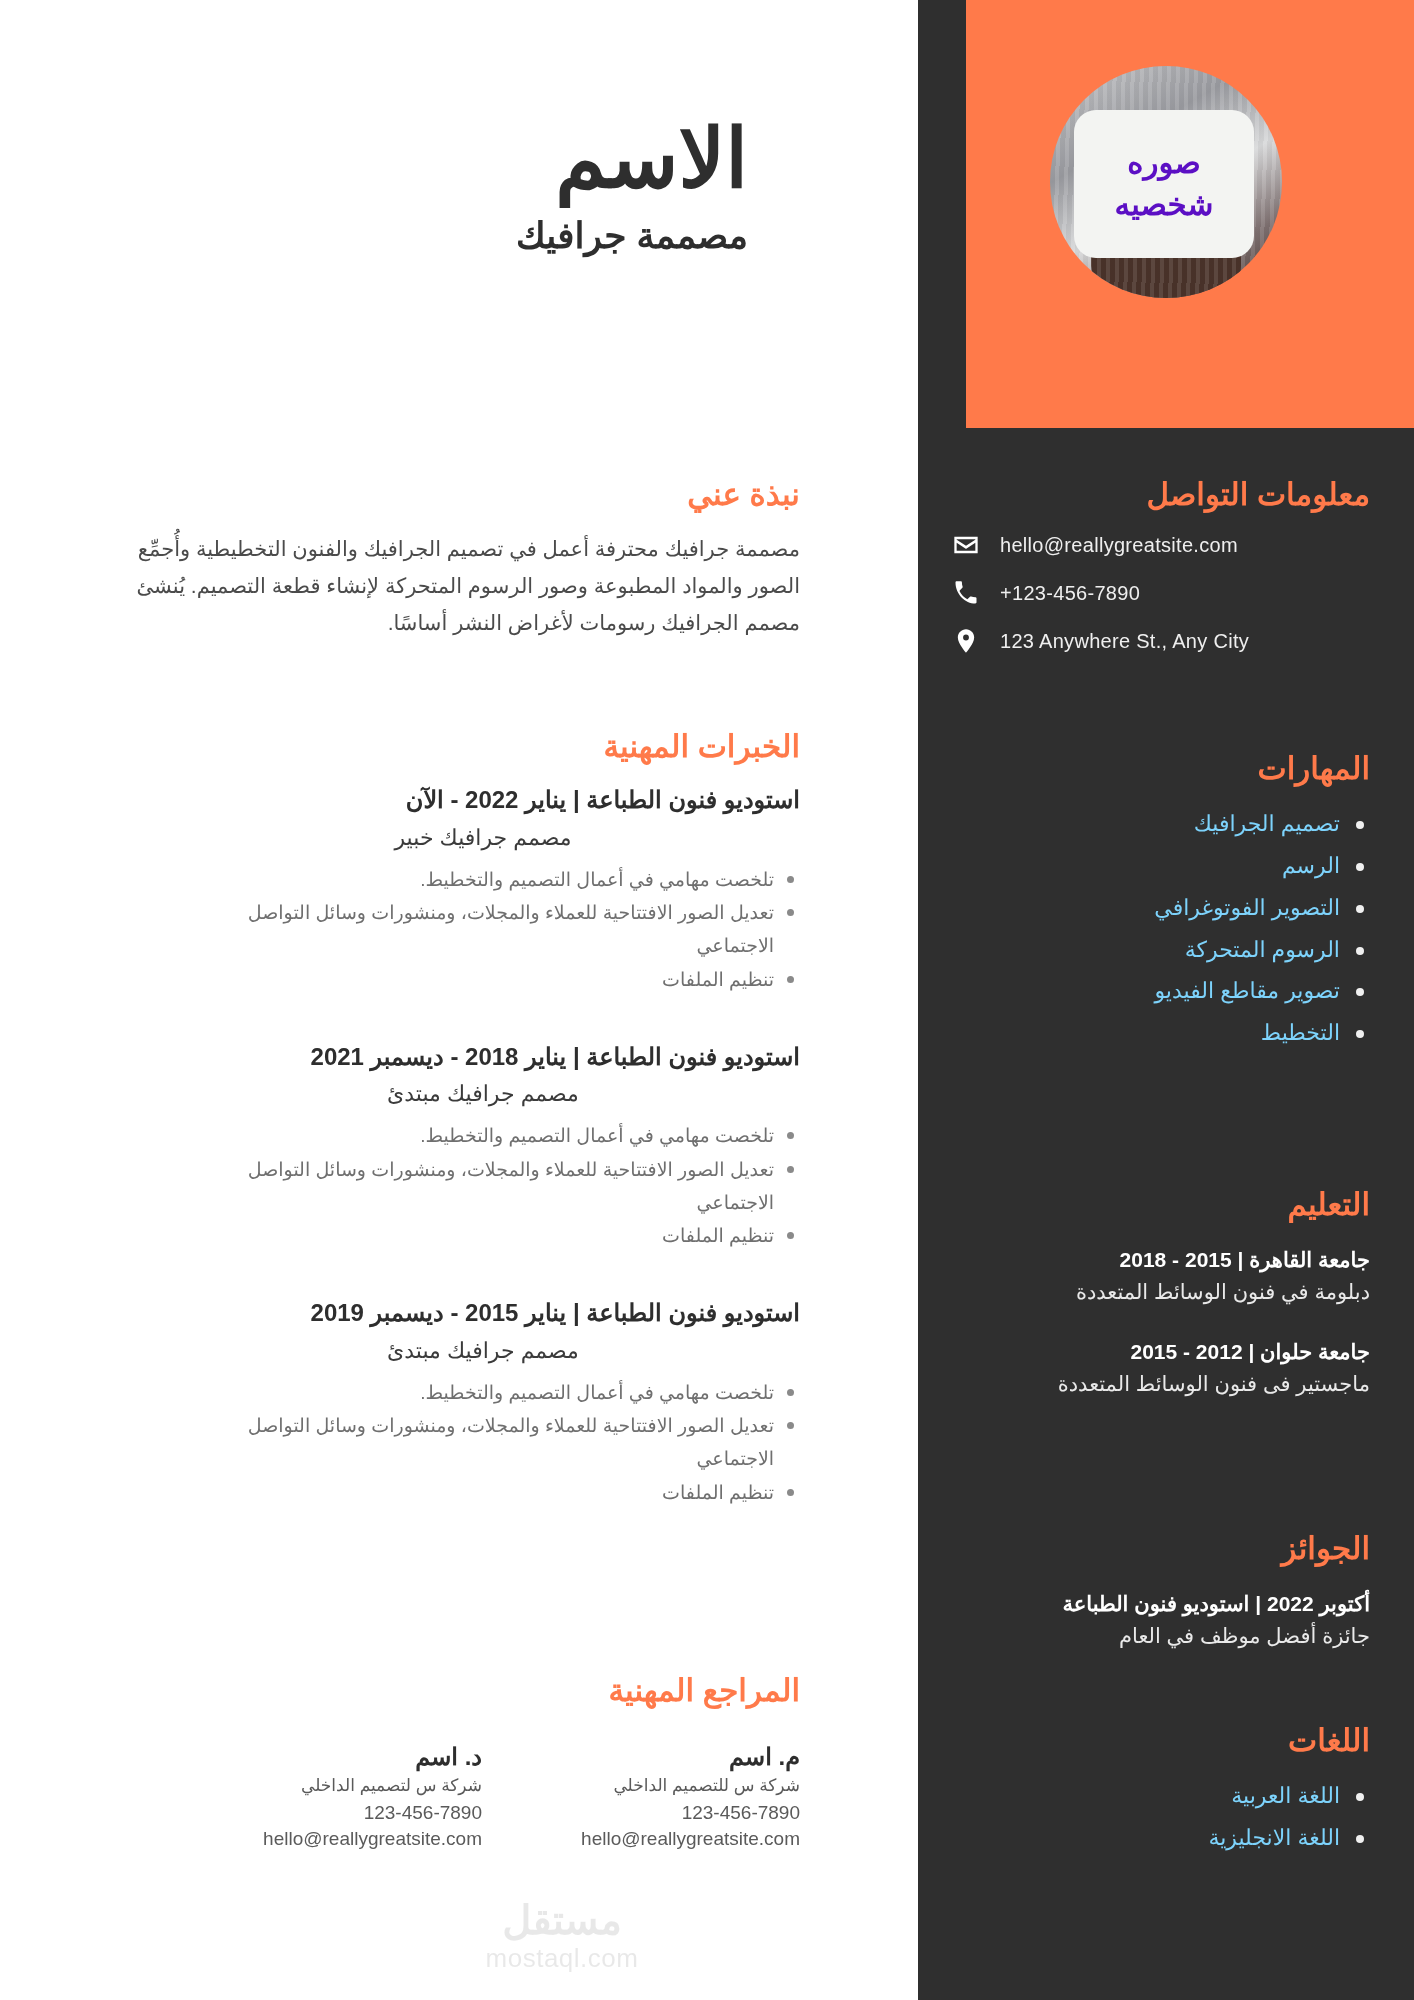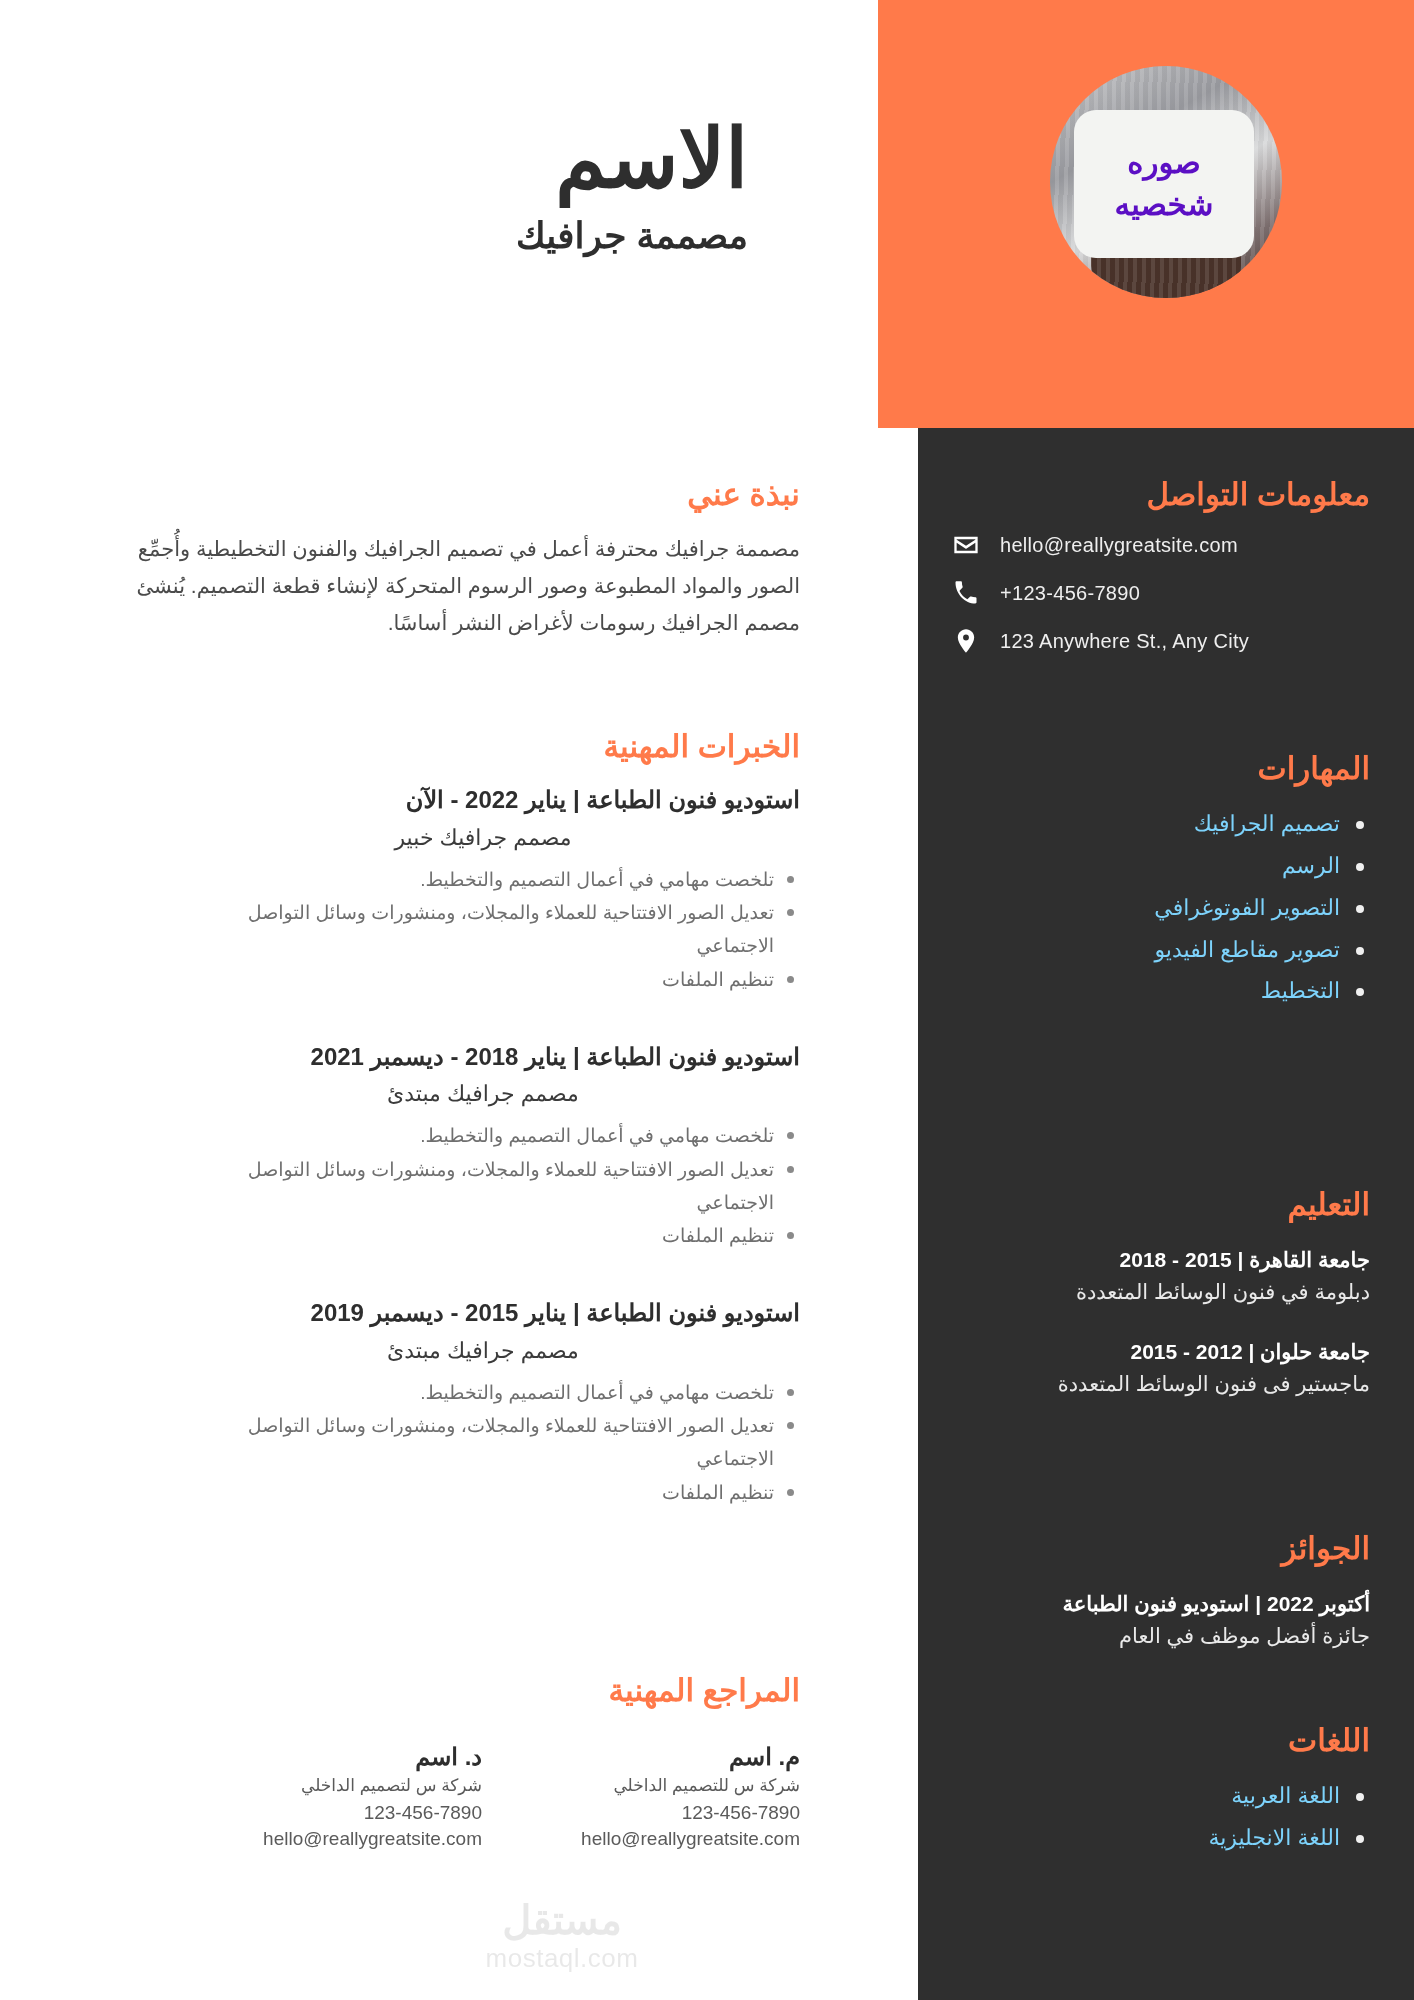--- a/index.html
+++ b/index.html
@@ -12,21 +12,21 @@
   .page{position:relative;width:1414px;height:2000px;background:#fff;overflow:hidden;}
 
   
   .sidebar{
     position:absolute;top:0;right:0;
     width:496px;height:2000px;
     background:#2f2f2f;
   }
   .sidebar-top{
     position:absolute;top:0;right:0;
-    width:536px;height:428px;
+    width:448px;height:428px;
     background:#ff7a4a;
   }
   .photo-wrap{
     position:absolute;top:66px;right:132px;
     width:232px;height:232px;border-radius:50%;
     overflow:hidden;
     background:linear-gradient(150deg,#c8c9cb 0%,#9a9ba0 32%,#d8d9da 55%,#7e7070 78%,#45322c 100%);
   }
   .photo-wrap .hair{
     position:absolute;left:50%;bottom:-8px;transform:translateX(-50%);
@@ -267,20 +267,21 @@
         <span class="contact-text">123 Anywhere St., Any City</span>
       </div>
     </div>
 
     <div class="side-section" style="top:750px;">
       <h2 class="side-title">المهارات</h2>
       <ul class="side-list">
         <li>تصميم الجرافيك</li>
         <li>الرسم</li>
         <li>التصوير الفوتوغرافي</li>
+        <li>الرسوم المتحركة</li>
         <li>تصوير مقاطع الفيديو</li>
         <li>التخطيط</li>
       </ul>
     </div>
 
     <div class="side-section" style="top:1186px;">
       <h2 class="side-title" style="margin-bottom:22px;">التعليم</h2>
       <div class="entry">
         <div class="entry-head">جامعة القاهرة | 2015 - 2018</div>
         <div class="entry-sub">دبلومة في فنون الوسائط المتعددة</div>

